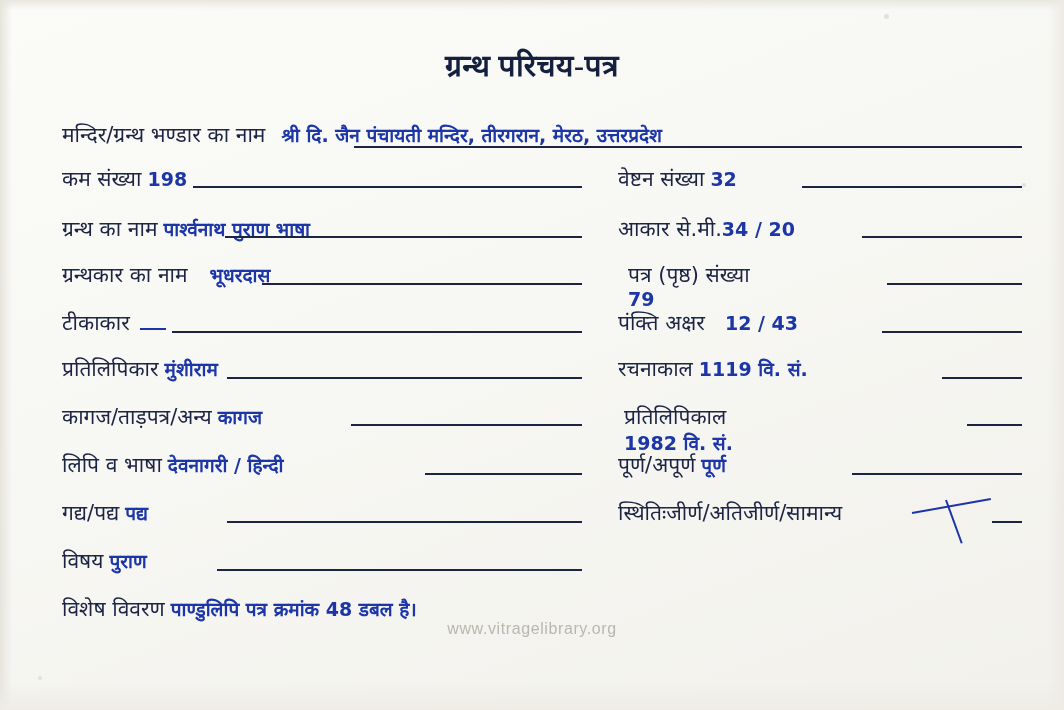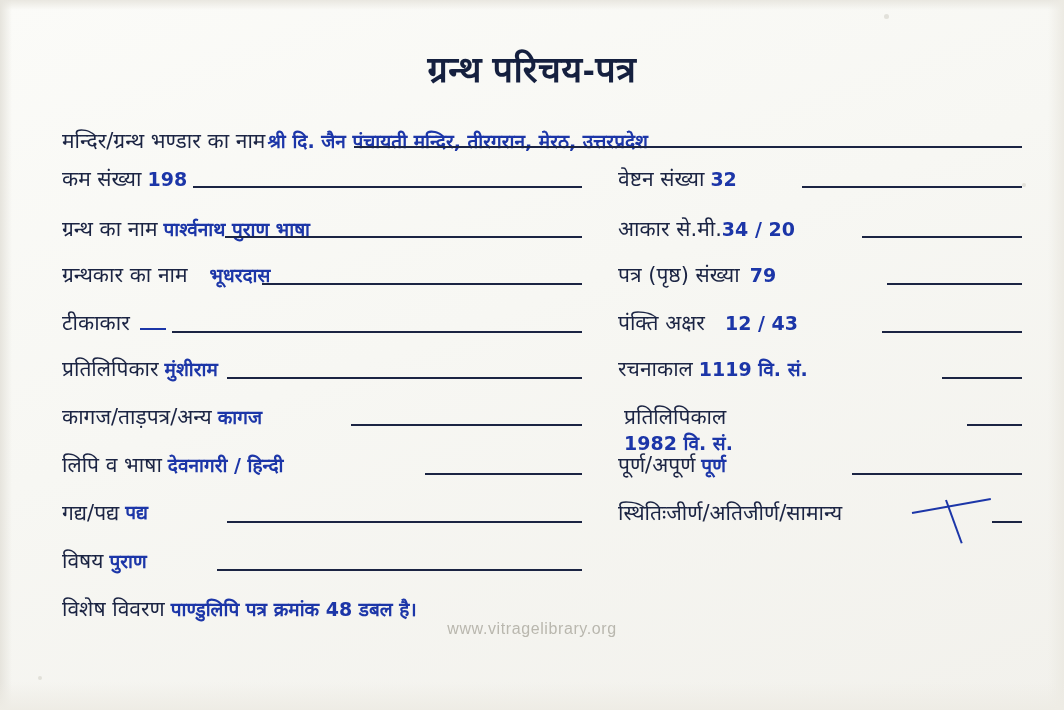--- a/index.html
+++ b/index.html
@@ -43,22 +43,22 @@
     background: #cfcdc4;
     border-radius: 50%;
     opacity: .55;
   }
 
   .title {
     position: absolute;
     left: 0; right: 0;
     top: 44px;
     text-align: center;
-    font-family: Liberation Sans, sans-serif;
-    font-size: 36px;
+    font-family: Liberation Serif, serif;
+    font-size: 30px;
     font-weight: 700;
     color: #15203f;
     letter-spacing: 0.5px;
   }
 
   .form {
     position: absolute;
     left: 62px;
     top: 104px;
     width: 960px;
@@ -128,21 +128,21 @@
   <div class="edge-bottom"></div>
 
   <div class="speck" style="left:884px; top:14px; width:5px; height:5px;"></div>
   <div class="speck" style="left:1022px; top:183px; width:4px; height:4px;"></div>
   <div class="speck" style="left:38px; top:676px; width:4px; height:4px;"></div>
 
   <div class="title">ग्रन्थ परिचय-पत्र</div>
 
   <div class="form">
 
-    <div class="row" style="left:0px; top:22px;">
+    <div class="row" style="left:0px; top:16px;gap:14px;">
       <span class="lbl">मन्दिर/ग्रन्थ भण्डार का नाम</span>
       <span class="val" style="margin-left:2px;">श्री दि. जैन पंचायती मन्दिर, तीरगरान, मेरठ, उत्तरप्रदेश</span>
     </div>
     <div class="rule" style="left:292px; top:42px; width:668px;"></div>
 
     <div class="row" style="left:0px; top:60px;">
       <span class="lbl">कम संख्या</span>
       <span class="val">198</span>
     </div>
     <div class="rule" style="left:131px; top:82px; width:389px;"></div>
@@ -176,21 +176,21 @@
       <span class="val">कागज</span>
     </div>
     <div class="rule" style="left:289px; top:320px; width:231px;"></div>
 
     <div class="row" style="left:0px; top:346px;">
       <span class="lbl">लिपि व भाषा</span>
       <span class="val">देवनागरी / हिन्दी</span>
     </div>
     <div class="rule" style="left:363px; top:369px; width:157px;"></div>
 
-    <div class="row" style="left:0px; top:394px;align-items:center;">
+    <div class="row" style="left:0px; top:394px;">
       <span class="lbl">गद्य/पद्य</span>
       <span class="val">पद्य</span>
     </div>
     <div class="rule" style="left:165px; top:417px; width:355px;"></div>
 
     <div class="row" style="left:0px; top:442px;">
       <span class="lbl">विषय</span>
       <span class="val">पुराण</span>
     </div>
     <div class="rule" style="left:155px; top:465px; width:365px;"></div>
@@ -200,21 +200,21 @@
       <span class="val">32</span>
     </div>
     <div class="rule" style="left:740px; top:82px; width:220px;"></div>
 
     <div class="row" style="left:556px; top:110px;">
       <span class="lbl">आकार से.मी.</span>
       <span class="val" style="margin-left:0px;">34 / 20</span>
     </div>
     <div class="rule" style="left:800px; top:132px; width:160px;"></div>
 
-    <div class="row" style="left:556px; top:156px;">
+    <div class="row" style="left:556px; top:156px;flex-direction:column;">
       <span class="lbl">पत्र (पृष्ठ) संख्या</span>
       <span class="val" style="margin-left:10px;">79</span>
     </div>
     <div class="rule" style="left:825px; top:179px; width:135px;"></div>
 
     <div class="row" style="left:556px; top:204px;">
       <span class="lbl">पंक्ति अक्षर</span>
       <span class="val" style="margin-left:20px;">12 / 43</span>
     </div>
     <div class="rule" style="left:820px; top:227px; width:140px;"></div>

